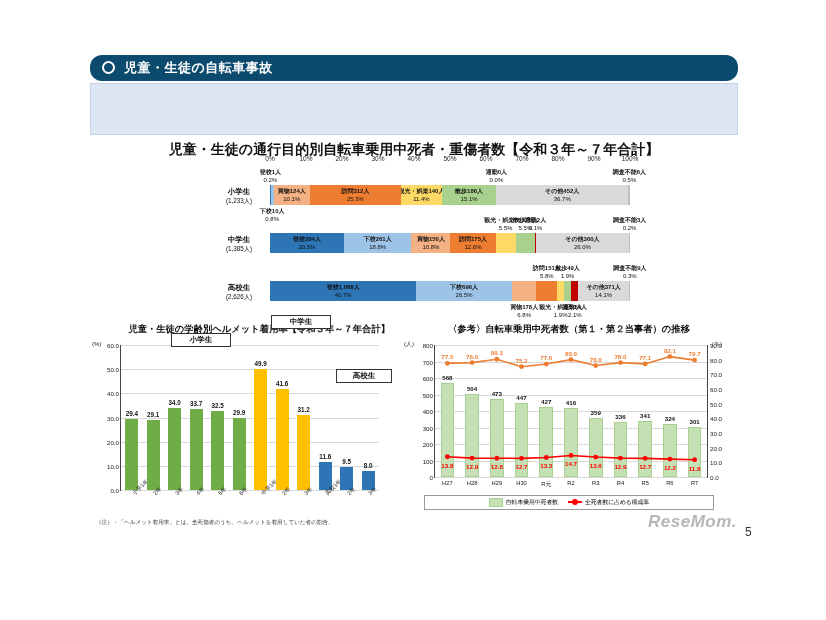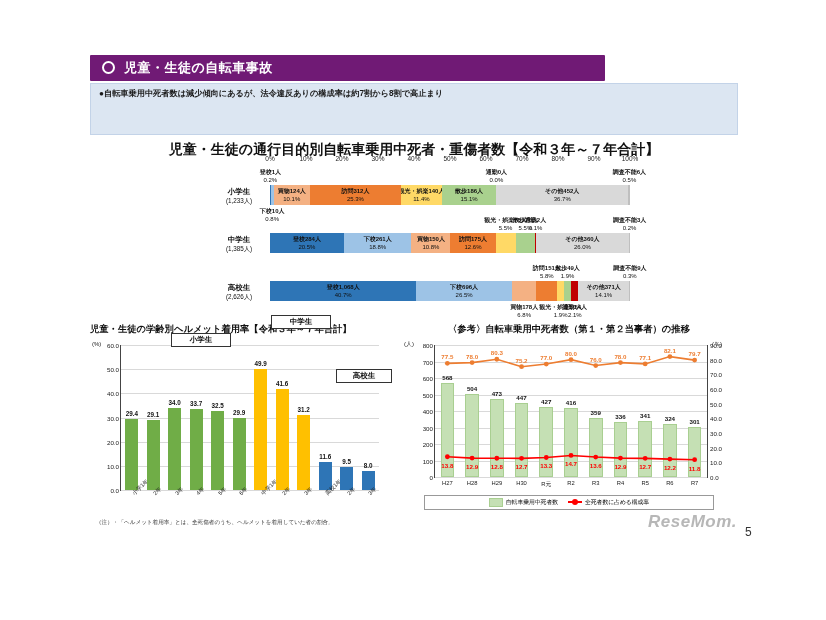--- a/index.html
+++ b/index.html
@@ -1,21 +1,21 @@
 <!DOCTYPE html>
 <html><head>
 <meta charset="utf-8">
 <style>
   html,body{margin:0;padding:0;}
   body{width:826px;height:620px;background:#ffffff;font-family:"Liberation Sans","DejaVu Sans",sans-serif;position:relative;overflow:hidden;}
   .page{position:absolute;left:0;top:0;width:826px;height:620px;background:#fff;}
   .frame{position:absolute;left:90px;top:55px;width:648px;height:500px;}
 
   
-  .titlebar{position:absolute;left:0;top:0;width:515px;height:26px;background:#701a75;border-radius:1px;}
+  .titlebar{position:absolute;left:0;top:0;width:648px;height:26px;background:#0c4a6e;border-radius:12px;}
   .titlebar .circ{position:absolute;left:12px;top:6px;width:13px;height:13px;border:2px solid #ffffff;border-radius:50%;box-sizing:border-box;}
   .titlebar .ttl{position:absolute;left:34px;top:4px;color:#ffffff;font-size:13px;font-weight:bold;letter-spacing:.5px;}
 
   
   .bulletbox{position:absolute;left:0;top:28px;width:648px;height:52px;background:#dce6f2;border:1px solid #c3d3e8;box-sizing:border-box;padding:4px 8px;}
   .bulletbox p{margin:0 0 1px 0;font-size:8.2px;line-height:11.5px;color:#1a1a1a;font-weight:bold;}
 
   
   .c1title{position:absolute;left:0;top:86px;width:648px;text-align:center;font-size:14px;font-weight:bold;color:#111;}
   .c1{position:absolute;left:120px;top:100px;width:420px;}
@@ -23,21 +23,21 @@
   .axisrow span{position:absolute;top:0;font-size:6.5px;color:#222;transform:translateX(-50%);}
   .grplabel{position:absolute;left:0;width:58px;text-align:center;font-size:7.5px;font-weight:bold;color:#111;}
   .grplabel small{display:block;font-size:6.3px;font-weight:normal;}
   .bar{position:absolute;left:60px;width:360px;height:20px;display:flex;}
   .seg{height:20px;display:flex;align-items:center;justify-content:center;font-size:6px;color:#111;overflow:hidden;white-space:nowrap;box-sizing:border-box;}
   .seg b{font-weight:bold;}
   .seglab{position:absolute;font-size:6px;color:#111;white-space:nowrap;text-align:center;line-height:8px;}
 
   
   .c2wrap{position:absolute;left:0px;top:268px;width:300px;height:215px;}
-  .c2title{position:absolute;left:0;top:0;width:300px;text-align:left;font-size:9.3px;font-weight:bold;color:#111;}
+  .c2title{position:absolute;left:0;top:0;width:300px;text-align:right;font-size:9.3px;font-weight:bold;color:#111;}
   .c2plot{position:absolute;left:30px;top:22px;width:258px;height:145px;border-left:1px solid #444;border-bottom:1px solid #444;}
   .yl{position:absolute;right:100%;padding-right:2px;font-size:6.2px;color:#222;transform:translateY(-50%);white-space:nowrap;}
   .gl{position:absolute;left:0;width:100%;border-top:1px solid #d9d9d9;}
   .c2bar{position:absolute;bottom:0;}
   .c2val{position:absolute;font-size:6.3px;font-weight:bold;color:#111;text-align:center;white-space:nowrap;}
   .xlab{position:absolute;top:147px;font-size:5.6px;color:#222;white-space:nowrap;transform:rotate(-45deg);transform-origin:left top;}
   .grpbox{position:absolute;border:1px solid #333;background:#fff;font-size:7.5px;font-weight:bold;text-align:center;color:#111;padding:1px 3px;}
   .note{position:absolute;left:6px;top:196px;font-size:5.6px;color:#333;}
   .unit{position:absolute;font-size:6px;color:#222;}
 
@@ -61,21 +61,20 @@
 
 <div class="page">
   <div class="frame">
 
     <div class="titlebar">
       <div class="circ"></div>
       <div class="ttl">児童・生徒の自転車事故</div>
     </div>
 
     <div class="bulletbox">
-      <p>●自転車乗用中死者数は減少傾向にあるが、法令違反ありの構成率は約7割から8割で高止まり</p>
     </div>
 
     <div class="c1title">児童・生徒の通行目的別自転車乗用中死者・重傷者数【令和３年～７年合計】</div>
     <div class="c1">
       <div class="axisrow" id="c1axis">
           <span style="left: 0px;">0%</span>
           <span style="left: 36px;">10%</span>
           <span style="left: 72px;">20%</span>
           <span style="left: 108px;">30%</span>
           <span style="left: 144px;">40%</span>

